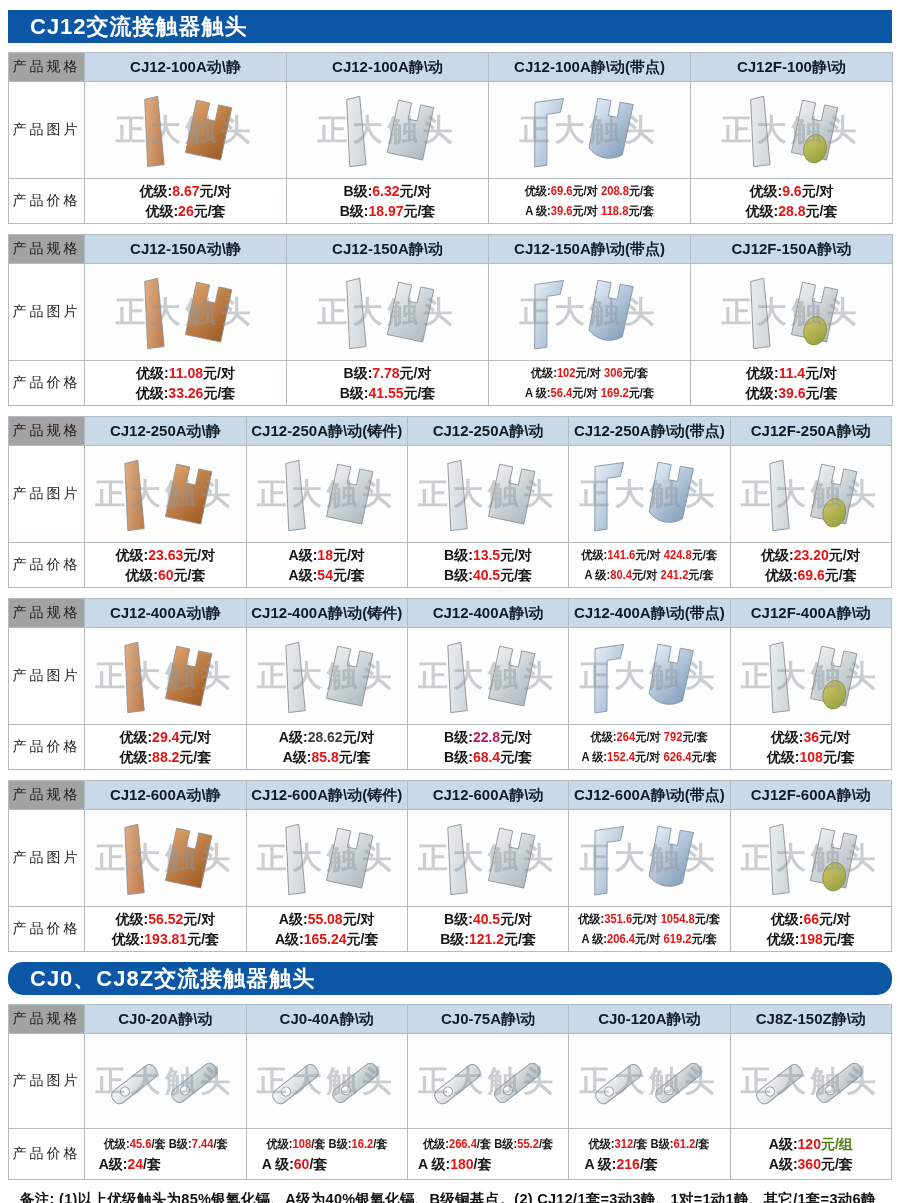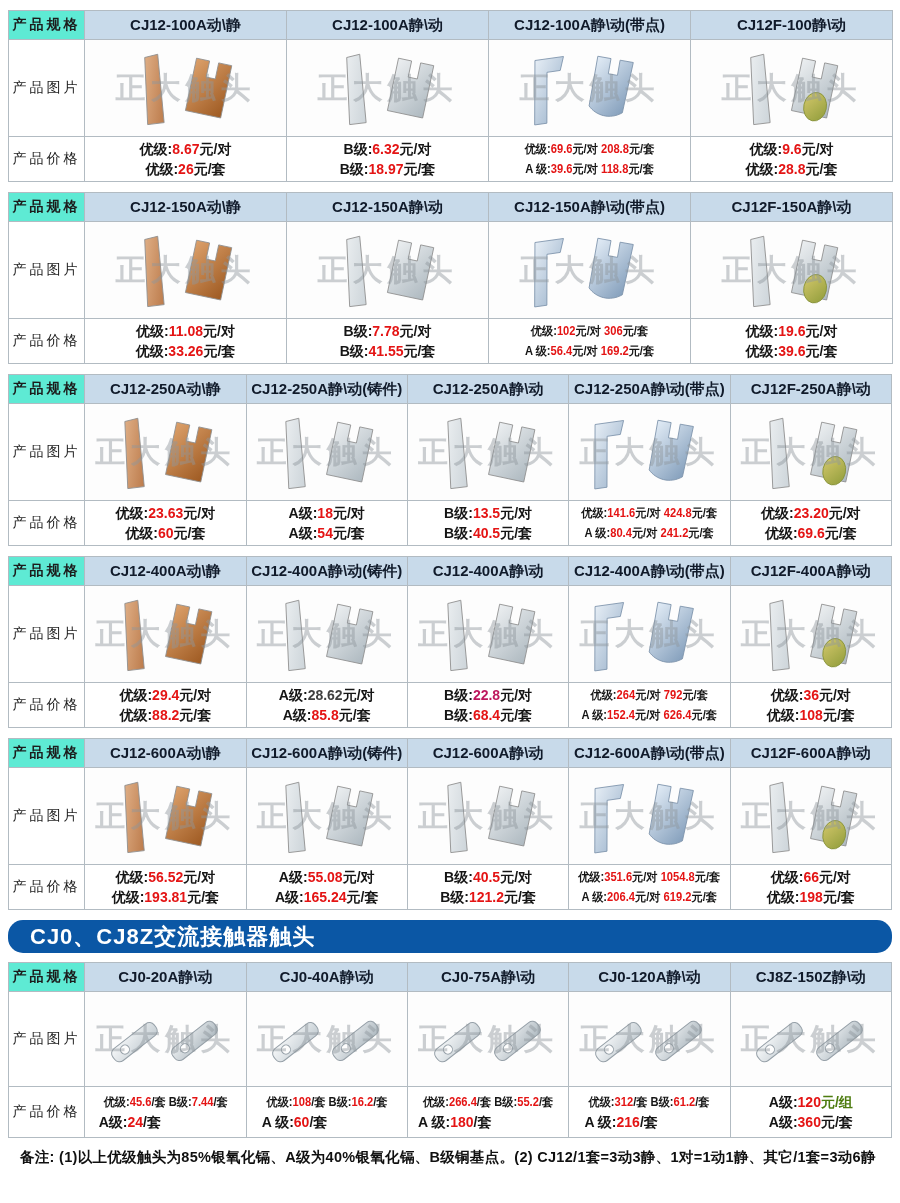--- a/index.html
+++ b/index.html
@@ -3,21 +3,21 @@
 <meta charset="utf-8">
 <style>
   html,body{margin:0;padding:0;background:#fff;}
   body{width:900px;height:1203px;overflow:hidden;font-family:"Liberation Sans","DejaVu Sans",sans-serif;}
   .page{padding:10px 8px 0 8px;}
   .banner{background:#0b57a5;color:#fff;font-weight:bold;font-size:22px;height:33px;line-height:33px;
           padding-left:22px;letter-spacing:1px;margin-bottom:9px;}
   .banner.second{margin-top:2px;border-radius:15px;}
   table.spec-table{border-collapse:collapse;width:884px;table-layout:fixed;margin-bottom:10px;}
   table.spec-table th,table.spec-table td{border:1px solid #b2bbc2;padding:0;}
-  th.spec-label{background:#5eead4;font-weight:bold;font-size:14px;letter-spacing:3px;color:#1c1c1c;height:28px;margin-top:27px;}
+  th.spec-label{background:#a3a3a3;font-weight:normal;font-size:14px;letter-spacing:3px;color:#1c1c1c;height:28px;margin-top:27px;}
   th.prod-header{background:#c8daea;font-weight:bold;font-size:15px;color:#101a2a;height:28px;
                  border-left:2px solid #eef3f8;white-space:nowrap;overflow:hidden;}
   td.row-label{font-size:14px;letter-spacing:3px;color:#1c1c1c;text-align:center;background:#fff;}
   td.img-cell{height:96px;position:relative;background:#fdfdfd;overflow:hidden;}
   .sec2 td.img-cell{height:94px;}
   .photo-wrap{position:absolute;left:6%;top:5%;width:88%;height:90%;z-index:1;}
   .photo-wrap svg{width:100%;height:100%;}
   .watermark{position:absolute;inset:0;display:flex;align-items:center;justify-content:center;
              font-weight:bold;color:#8f979d;opacity:.45;font-size:30px;letter-spacing:5px;z-index:2;
              pointer-events:none;white-space:nowrap;}
@@ -58,20 +58,21 @@
         <stop offset="1" stop-color="#7e9ab8"></stop>
       </linearGradient>
     <linearGradient id="g-brass" x1="0" y1="0" x2="1" y2="1">
         <stop offset="0" stop-color="#d6c96d"></stop>
         <stop offset="1" stop-color="#8f9c3a"></stop>
       </linearGradient>
   </defs>
 </svg>
 
 <div class="page">
+  <div class="banner">CJ12交流接触器触头</div>
   <div id="sec0-tables">
       <table class="spec-table">
         <colgroup>
           <col style="width:76px">
           <col style="width:202px">
           <col style="width:202px">
           <col style="width:202px">
           <col style="width:202px">
         </colgroup>
         <tbody>
@@ -238,21 +239,21 @@
               </div>
             </td>
             <td class="price-cell">
               <div class="price-block">
                 <div class="price-line tight"><span style="color:#151515">优级:</span><span style="color:#e41414">102</span><span style="color:#151515">元/对 </span><span style="color:#e41414">306</span><span style="color:#151515">元/套</span></div>
                 <div class="price-line tight"><span style="color:#151515">A 级:</span><span style="color:#e41414">56.4</span><span style="color:#151515">元/对 </span><span style="color:#e41414">169.2</span><span style="color:#151515">元/套</span></div>
               </div>
             </td>
             <td class="price-cell">
               <div class="price-block">
-                <div class="price-line"><span style="color:#151515">优级:</span><span style="color:#e41414">19.6</span><span style="color:#151515">元/对</span></div>
+                <div class="price-line"><span style="color:#151515">优级:</span><span style="color:#e41414">11.4</span><span style="color:#151515">元/对</span></div>
                 <div class="price-line"><span style="color:#151515">优级:</span><span style="color:#e41414">39.6</span><span style="color:#151515">元/套</span></div>
               </div>
             </td>
           </tr>
         </tbody>
       </table>
       <table class="spec-table">
         <colgroup>
           <col style="width:76px">
           <col style="width:161px">

